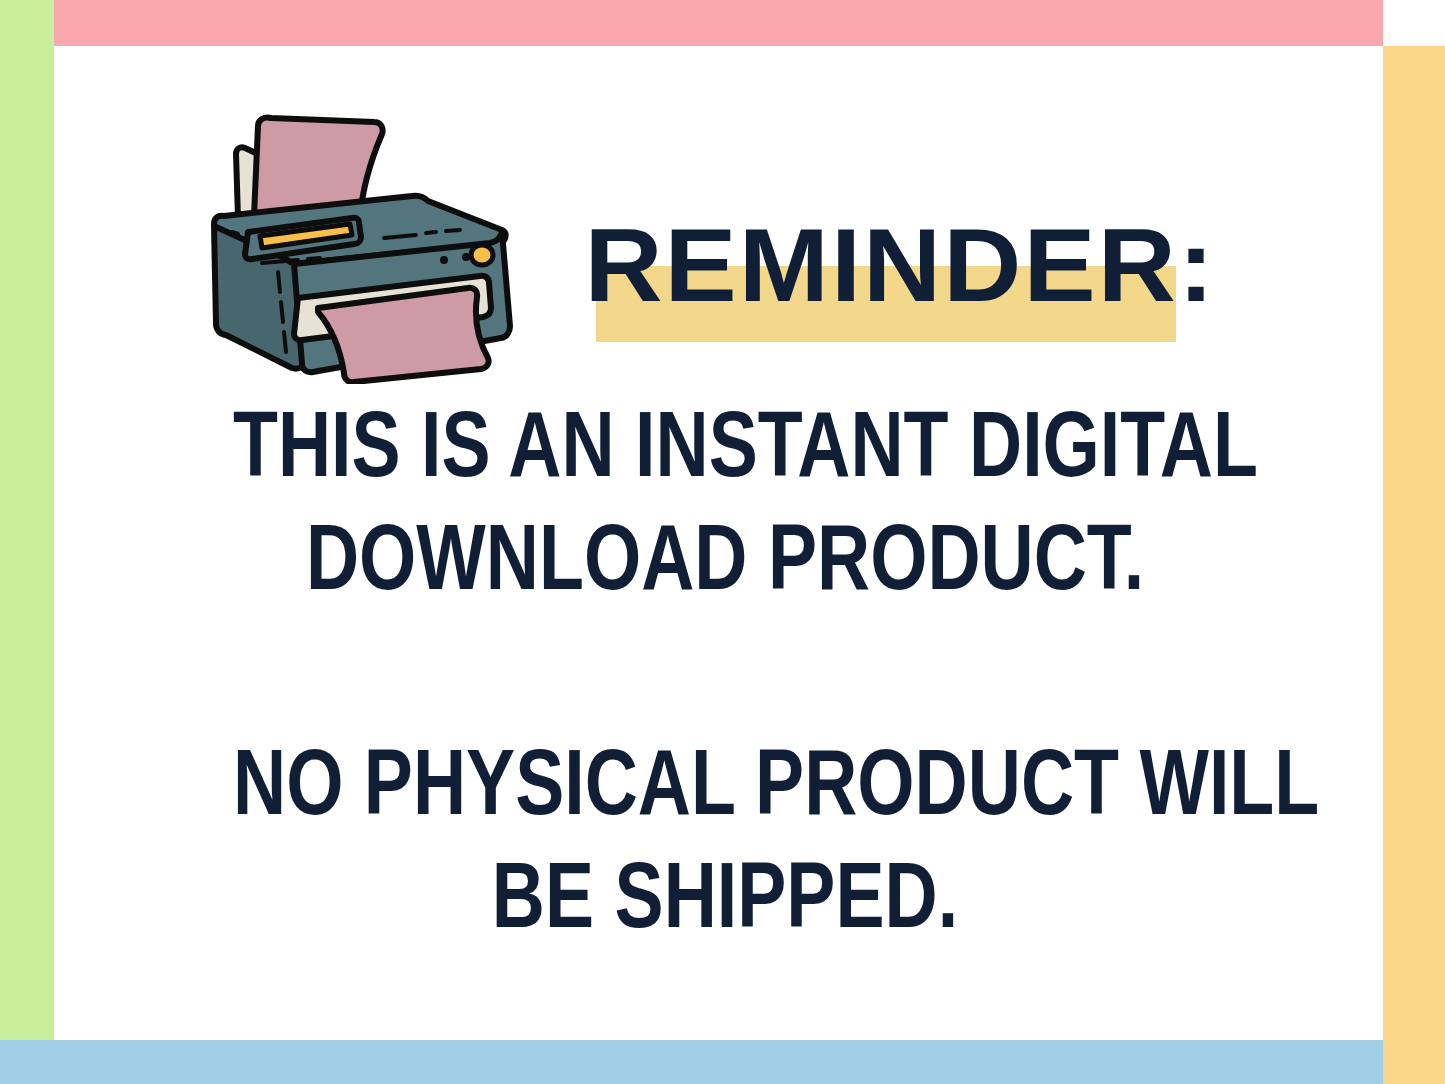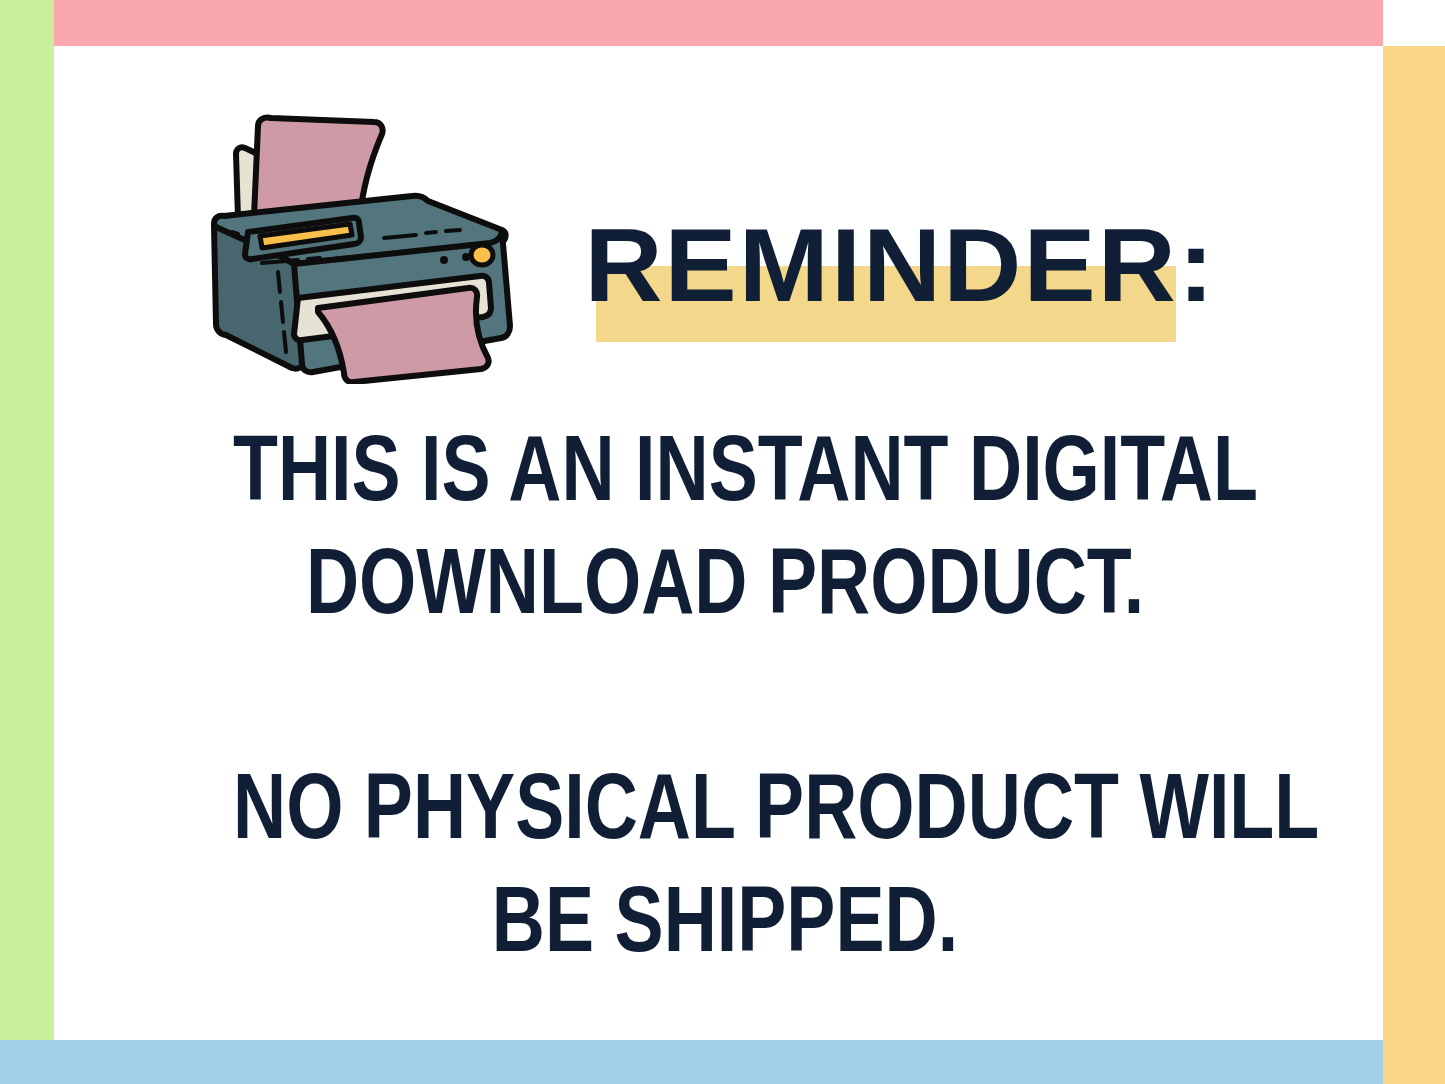--- a/index.html
+++ b/index.html
@@ -54,21 +54,21 @@
     letter-spacing:2px;
     color:#101f35;
     transform:scaleX(1.04);
     transform-origin:center top;
     white-space:nowrap;
   }
 
   
   #body-copy{
     position:absolute;
-    left:110px; top:412px;
+    left:110px; top:388px;
     width:1230px;
     text-align:center;
     color:#101f35;
   }
   .body-line{
     font-family:"Liberation Sans", sans-serif;
     font-weight:bold;
     font-size:92px;
     line-height:113px;
     letter-spacing:0px;

